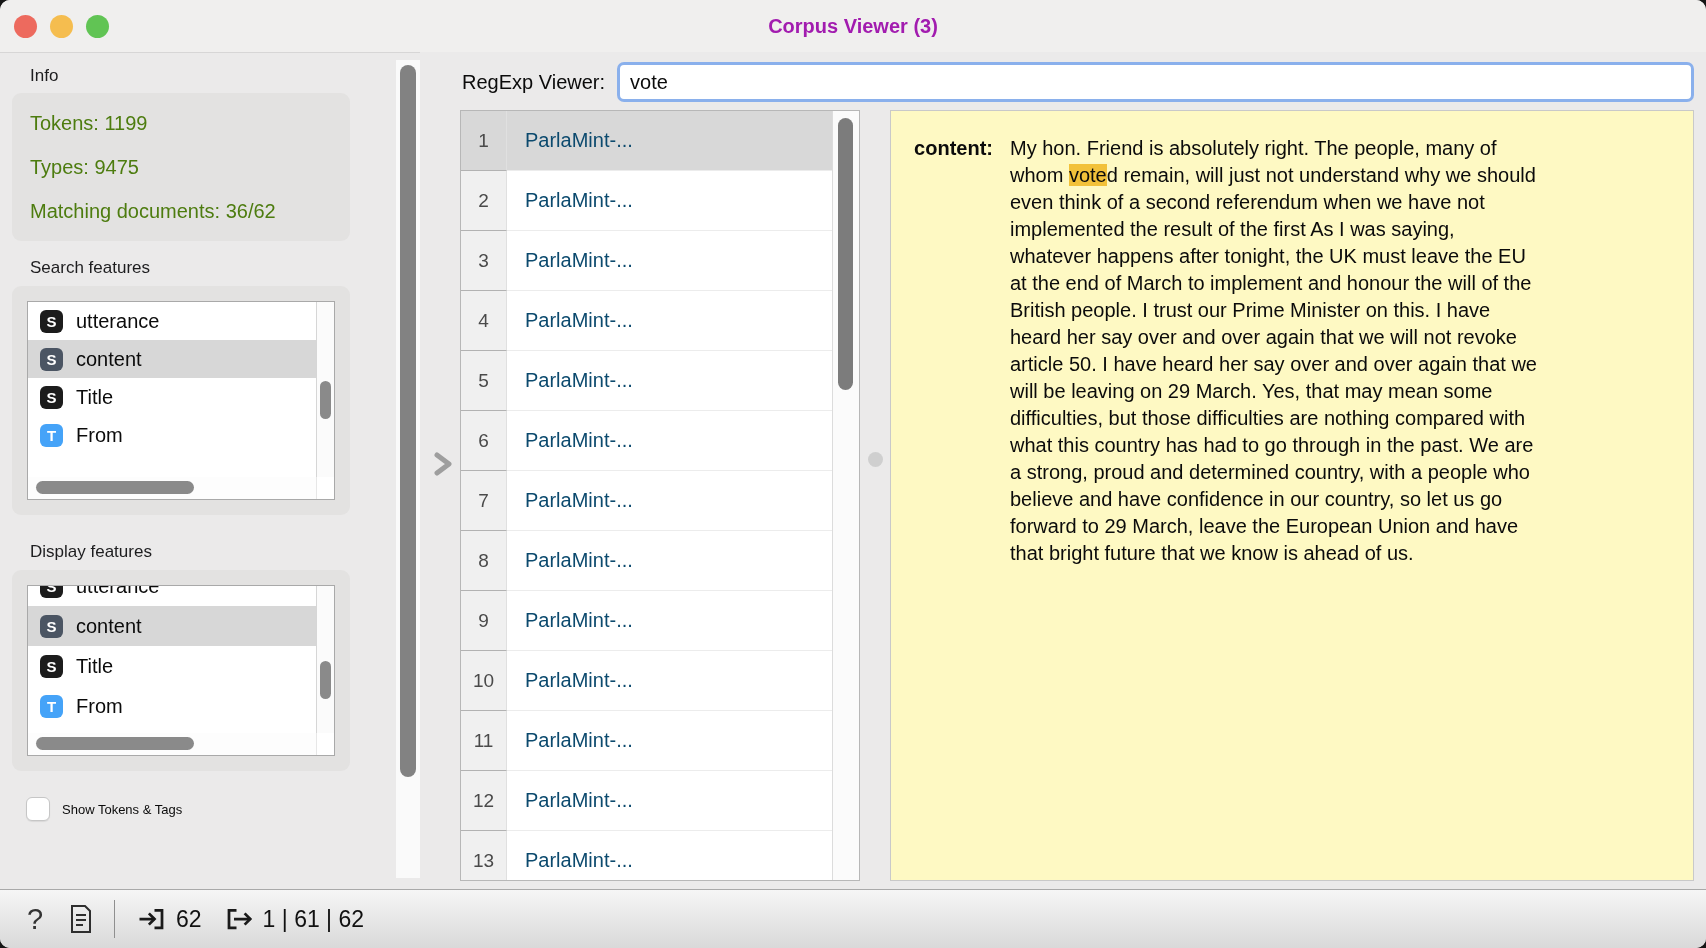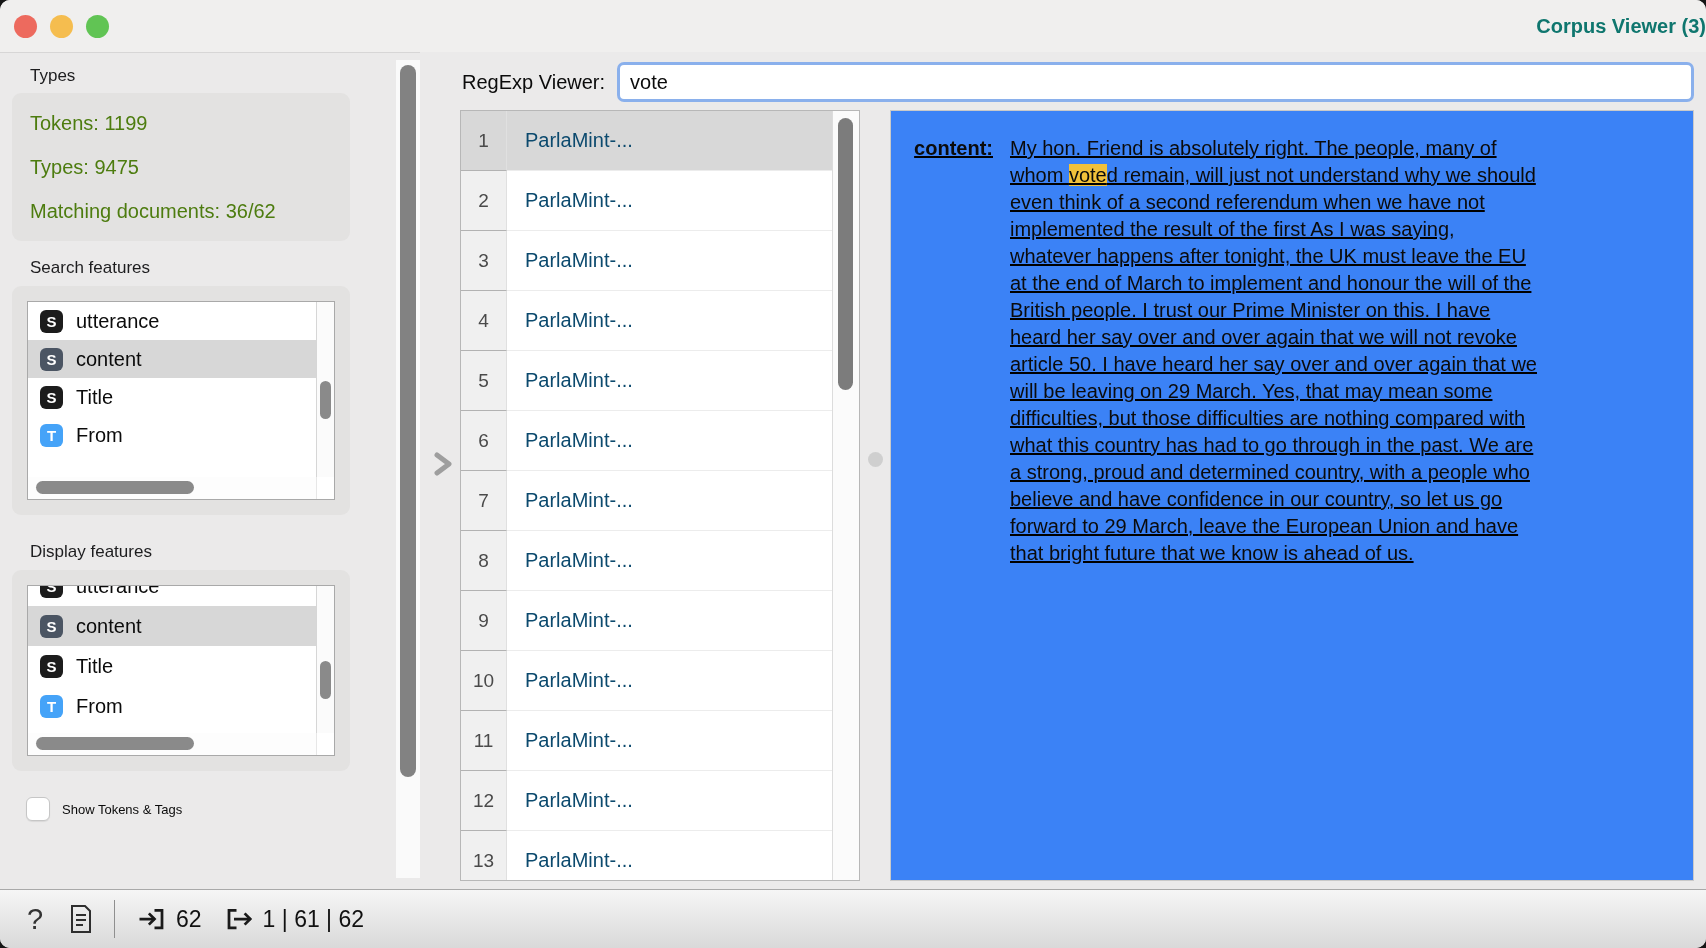--- a/index.html
+++ b/index.html
@@ -5,22 +5,22 @@
   html,body{margin:0;padding:0;background:#161616;font-family:"Liberation Sans",sans-serif;}
   .window{position:relative;width:1706px;height:948px;background:#ebeaea;border-radius:10px;overflow:hidden;}
 
   
   .titlebar{position:absolute;left:0;top:0;right:0;height:52px;background:#f0efee;border-bottom:1px solid #d7d6d6;}
   .traffic{position:absolute;top:14.5px;left:14px;display:flex;gap:13px;}
   .light{width:23px;height:23px;border-radius:50%;}
   .light.red{background:#ed6a5e;}
   .light.yellow{background:#f5bd4f;}
   .light.green{background:#61c454;}
-  .win-title{position:absolute;left:0;right:0;top:0;height:52px;line-height:52px;text-align:right;
-             font-size:20px;font-weight:700;color:#0f766e;}
+  .win-title{position:absolute;left:0;right:0;top:0;height:52px;line-height:52px;text-align:center;
+             font-size:20px;font-weight:700;color:#a21caf;}
 
   
   .sidebar{position:absolute;left:0;top:53px;width:394px;bottom:58px;background:#ebeaea;overflow:hidden;}
   .section-label{margin:0 0 0 30px;font-size:17px;color:#1d1d1f;}
   .sec-info{margin-top:13px;}
   .box{margin-left:12px;width:338px;background:#e3e2e1;border-radius:9px;box-sizing:border-box;}
   .info-box{margin-top:7px;padding:8px 18px;}
   .info-line{font-size:20px;color:#4d7c0f;line-height:44px;white-space:nowrap;}
   .sec-search{margin-top:17px;}
   .sec-display{margin-top:27px;}
@@ -70,22 +70,22 @@
   .dnum{width:46px;flex:0 0 auto;background:#f0f0f0;display:flex;align-items:center;justify-content:center;
         font-size:19px;color:#4a4a4a;border-bottom:1px solid #b2b2b2;border-right:1px solid #e0e0e0;box-sizing:border-box;}
   .drow.sel .dnum{background:#d8d8d8;}
   .dname{flex:1;display:flex;align-items:center;padding-left:18px;font-size:20px;color:#0c4a6e;
          border-bottom:1px solid #ececec;box-sizing:border-box;white-space:nowrap;overflow:hidden;}
   .doc-vscroll{position:absolute;right:0;top:0;bottom:0;width:26px;background:#fbfbfb;border-left:1px solid #dcdcdc;}
   .doc-vscroll .thumb{position:absolute;left:5px;top:7px;width:15px;height:272px;background:#7c7c7c;border-radius:8px;}
 
   .splitter-dot{position:absolute;left:448px;top:400px;width:15px;height:15px;border-radius:50%;background:#cfcfcf;cursor:col-resize;}
 
-  .doc-view{position:absolute;left:470px;top:58px;right:12px;height:771px;background:#3b82f6;
-            border:1px solid #c9c9c9;box-sizing:border-box;overflow:hidden;text-decoration:underline;}
+  .doc-view{position:absolute;left:470px;top:58px;right:12px;height:771px;background:#fef9c3;
+            border:1px solid #c9c9c9;box-sizing:border-box;overflow:hidden;}
   .doc-view-inner{display:flex;padding:24px 0 0 0;}
   .field-label{width:102px;flex:0 0 auto;text-align:right;font-size:20px;font-weight:700;color:#0b0b0b;line-height:27.5px;}
   .doc-text{margin-left:17px;width:528px;font-size:20px;color:#0b0b0b;line-height:27px;}
   .doc-text mark{background:#f2c13a;color:inherit;padding:0;}
 
   
   .statusbar{position:absolute;left:0;right:0;bottom:0;height:58px;border-top:1px solid #a9a9a9;
              background:linear-gradient(#f6f6f6,#d9d9d9);display:flex;align-items:center;}
   .sb-icon{display:flex;align-items:center;justify-content:center;}
   .sb-help{margin-left:20px;font-size:29px;color:#333;width:30px;}
@@ -102,21 +102,21 @@
   <div class="titlebar">
     <div class="traffic">
       <span class="light red"></span>
       <span class="light yellow"></span>
       <span class="light green"></span>
     </div>
     <div class="win-title">Corpus Viewer (3)</div>
   </div>
 
   <aside class="sidebar">
-    <div class="section-label sec-info">Types</div>
+    <div class="section-label sec-info">Info</div>
     <div class="box info-box" id="info-box">
         <div class="info-line">Tokens: 1199</div>
         <div class="info-line">Types: 9475</div>
         <div class="info-line">Matching documents: 36/62</div>
       </div>
 
     <div class="section-label sec-search">Search features</div>
     <div class="box feature-outer">
       <div class="flist">
         <div class="rows search-rows" id="search-rows">

